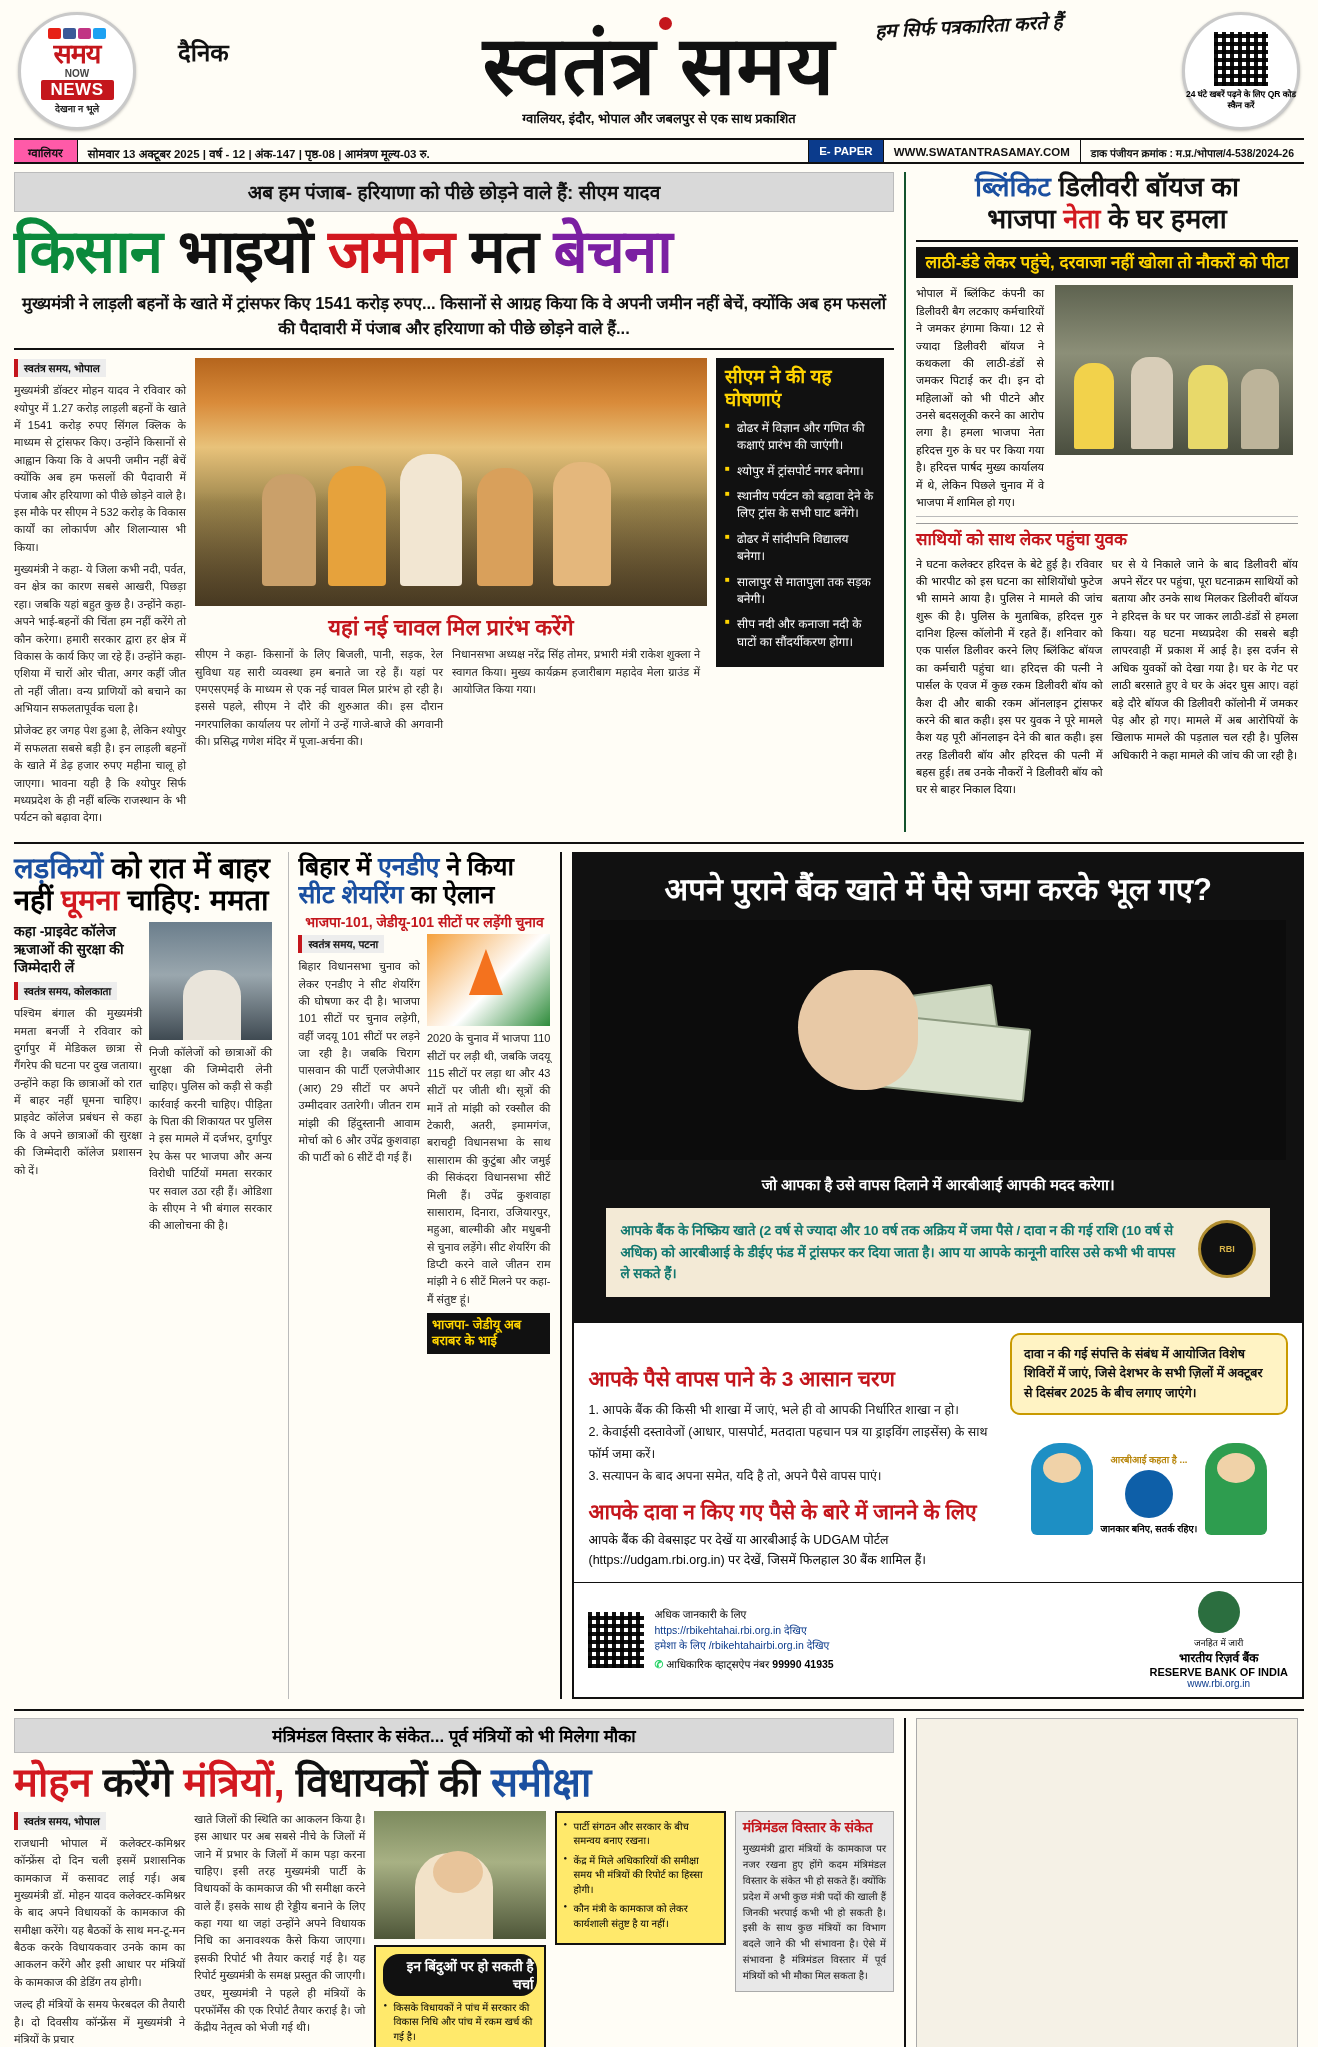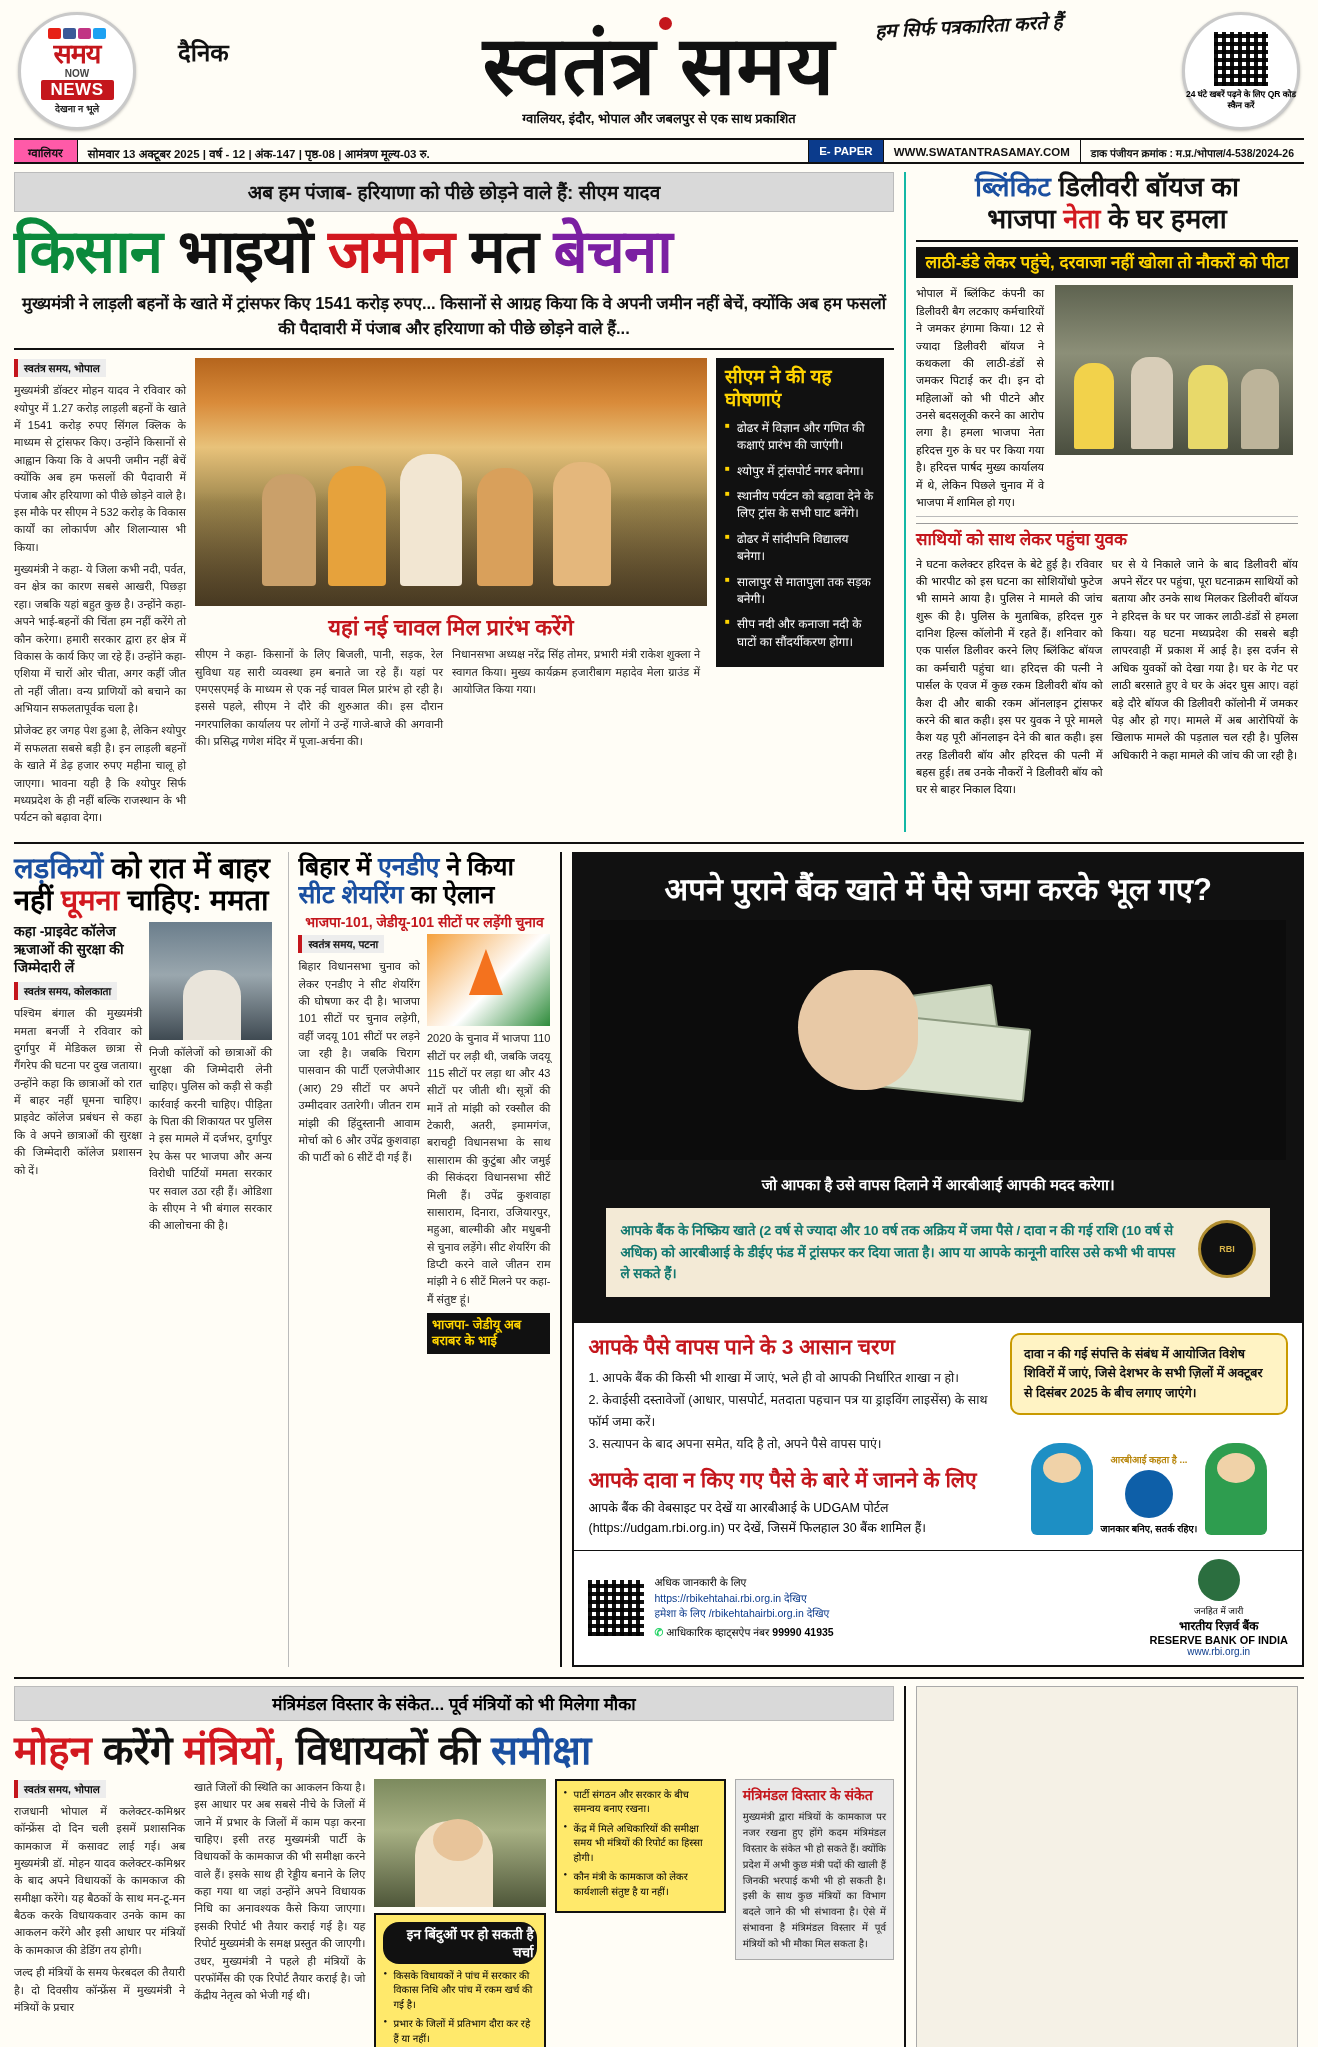--- a/index.html
+++ b/index.html
@@ -355,21 +355,21 @@
               <li>स्थानीय पर्यटन को बढ़ावा देने के लिए ट्रांस के सभी घाट बनेंगे।</li>
               <li>ढोढर में सांदीपनि विद्यालय बनेगा।</li>
               <li>सालापुर से मातापुला तक सड़क बनेगी।</li>
               <li>सीप नदी और कनाजा नदी के घाटों का सौंदर्यीकरण होगा।</li>
             </ul>
           </div>
         </div>
       </div>
     </div>
 
-    <div class="col-right" style="border-left:2px solid #14b8a6;padding-left:10px;">
+    <div class="col-right" style="border-left:2px solid #14532d;padding-left:10px;">
       <div class="r-head1">
         <span class="r-blue">ब्लिंकिट</span>
         <span>डिलीवरी बॉयज का</span><br>
         <span>भाजपा</span>
         <span class="r-red">नेता</span>
         <span>के घर हमला</span>
       </div>
       <div class="r-subbar">लाठी-डंडे लेकर पहुंचे, दरवाजा नहीं खोला तो नौकरों को पीटा</div>
 
       <div style="display:flex;gap:11px;">
@@ -466,21 +466,21 @@
           </div>
           <div class="rbi-line">जो आपका है उसे वापस दिलाने में आरबीआई आपकी मदद करेगा।</div>
           <div class="rbi-card">
             <p>आपके बैंक के निष्क्रिय खाते (2 वर्ष से ज्यादा और 10 वर्ष तक अक्रिय में जमा पैसे / दावा न की गई राशि (10 वर्ष से अधिक) को आरबीआई के डीईए फंड में ट्रांसफर कर दिया जाता है। आप या आपके कानूनी वारिस उसे कभी भी वापस ले सकते हैं।</p>
             <div class="rbi-seal">RBI</div>
           </div>
         </div>
 
         <div class="rbi-bottom">
           <div style="display:flex;gap:12px;">
-            <div style="flex:1;">
+            <div style="flex:1;margin-top:32px;">
               <div class="rbi-h">आपके पैसे वापस पाने के 3 आसान चरण</div>
               <div class="rbi-steps">
                 <div>1. आपके बैंक की किसी भी शाखा में जाएं, भले ही वो आपकी निर्धारित शाखा न हो।</div>
                 <div>2. केवाईसी दस्तावेजों (आधार, पासपोर्ट, मतदाता पहचान पत्र या ड्राइविंग लाइसेंस) के साथ फॉर्म जमा करें।</div>
                 <div>3. सत्यापन के बाद अपना समेत, यदि है तो, अपने पैसे वापस पाएं।</div>
               </div>
               <div class="rbi-h" style="margin-top:10px;">आपके दावा न किए गए पैसे के बारे में जानने के लिए</div>
               <div style="font-size:12.5px;line-height:1.6;margin-top:5px;">आपके बैंक की वेबसाइट पर देखें या आरबीआई के UDGAM पोर्टल (https://udgam.rbi.org.in) पर देखें, जिसमें फिलहाल 30 बैंक शामिल हैं।</div>
             </div>
             <div style="width:278px;">

